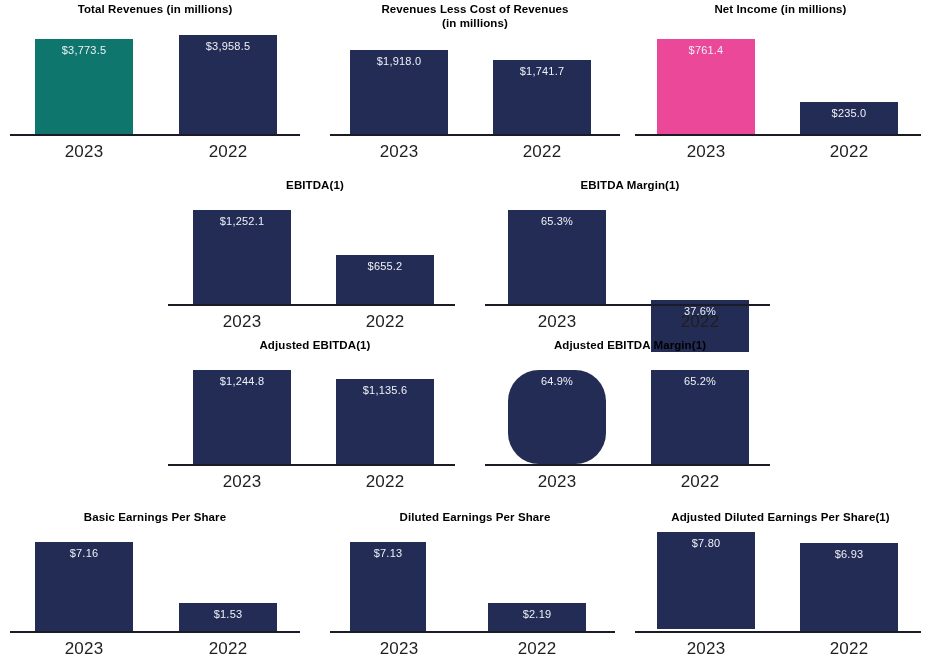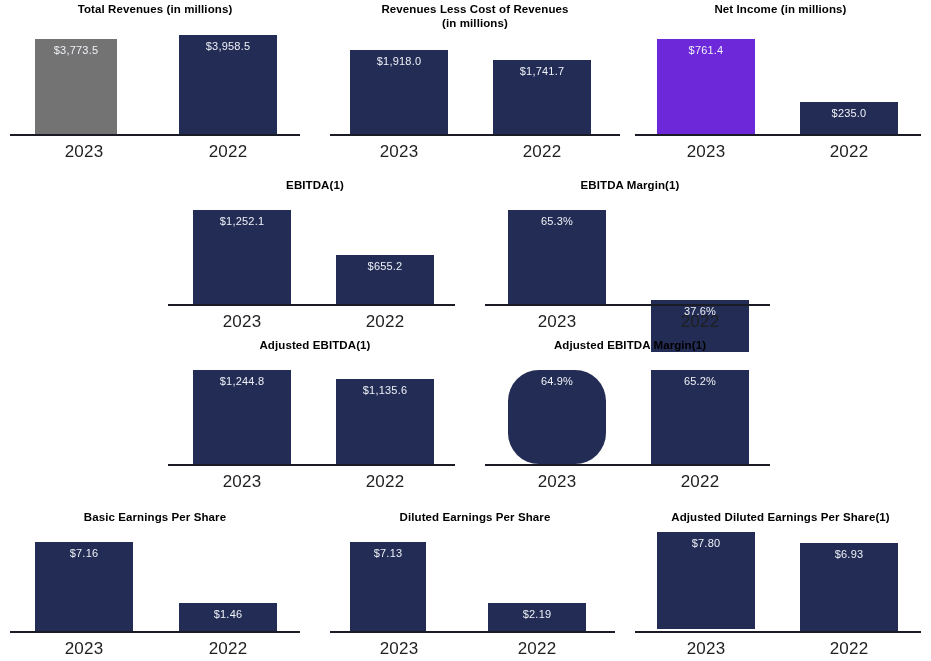--- a/index.html
+++ b/index.html
@@ -67,21 +67,21 @@
     letter-spacing: 0.2px;
   }
 </style>
 </head>
 <body>
 
 <div class="dashboard">
     <div class="chart-panel" style="left: 0px; top: 2px; width: 310px;">
       <div class="chart-title" style="position: absolute; left: 0px; top: 0px; width: 310px;">Total Revenues (in millions)</div>
       <div class="plot-area" style="position: absolute; left: 0px; top: 26px; width: 310px; height: 140px;">
-        <div class="bar" style="left: 35px; top: 11px; width: 82px; height: 95px; background: #737373;">
+        <div class="bar" style="left: 35px; top: 11px; width: 98px; height: 95px; background: #0f766e;">
           <div class="bar-value" style="color: rgb(238, 241, 247);">$3,773.5</div>
         </div>
         <div class="bar" style="left: 179px; top: 7px; width: 98px; height: 99px; background: rgb(35, 44, 84);">
           <div class="bar-value" style="color: rgb(238, 241, 247);">$3,958.5</div>
         </div>
         <div class="axis-line" style="left: 10px; top: 106px; width: 290px; background: rgb(27, 27, 38);"></div>
         <div class="tick-label" style="left: 15px; top: 114px; width: 138px;">2023</div>
         <div class="tick-label" style="left: 159px; top: 114px; width: 138px;">2022</div>
       </div>
     </div>
@@ -96,21 +96,21 @@
           <div class="bar-value" style="color: rgb(238, 241, 247);">$1,741.7</div>
         </div>
         <div class="axis-line" style="left: 10px; top: 106px; width: 290px; background: rgb(27, 27, 38);"></div>
         <div class="tick-label" style="left: 10px; top: 114px; width: 138px;">2023</div>
         <div class="tick-label" style="left: 153px; top: 114px; width: 138px;">2022</div>
       </div>
     </div>
     <div class="chart-panel" style="left: 630px; top: 2px; width: 301px;">
       <div class="chart-title" style="position: absolute; left: 0px; top: 0px; width: 301px;">Net Income (in millions)</div>
       <div class="plot-area" style="position: absolute; left: 0px; top: 26px; width: 301px; height: 140px;">
-        <div class="bar" style="left: 27px; top: 11px; width: 98px; height: 95px; background: #6d28d9;">
+        <div class="bar" style="left: 27px; top: 11px; width: 98px; height: 95px; background: #ec4899;">
           <div class="bar-value" style="color: rgb(238, 241, 247);">$761.4</div>
         </div>
         <div class="bar" style="left: 170px; top: 74px; width: 98px; height: 32px; background: rgb(35, 44, 84);">
           <div class="bar-value" style="color: rgb(238, 241, 247);">$235.0</div>
         </div>
         <div class="axis-line" style="left: 5px; top: 106px; width: 286px; background: rgb(27, 27, 38);"></div>
         <div class="tick-label" style="left: 7px; top: 114px; width: 138px;">2023</div>
         <div class="tick-label" style="left: 150px; top: 114px; width: 138px;">2022</div>
       </div>
     </div>
@@ -170,21 +170,21 @@
         <div class="tick-label" style="left: 161px; top: 108px; width: 138px;">2022</div>
       </div>
     </div>
     <div class="chart-panel" style="left: 0px; top: 510px; width: 310px;">
       <div class="chart-title" style="position: absolute; left: 0px; top: 0px; width: 310px;">Basic Earnings Per Share</div>
       <div class="plot-area" style="position: absolute; left: 0px; top: 26px; width: 310px; height: 137px;">
         <div class="bar" style="left: 35px; top: 6px; width: 98px; height: 89px; background: rgb(35, 44, 84);">
           <div class="bar-value" style="color: rgb(238, 241, 247);">$7.16</div>
         </div>
         <div class="bar" style="left: 179px; top: 67px; width: 98px; height: 28px; background: rgb(35, 44, 84);">
-          <div class="bar-value" style="color: rgb(238, 241, 247);">$1.46</div>
+          <div class="bar-value" style="color: rgb(238, 241, 247);">$1.53</div>
         </div>
         <div class="axis-line" style="left: 10px; top: 95px; width: 290px; background: rgb(27, 27, 38);"></div>
         <div class="tick-label" style="left: 15px; top: 103px; width: 138px;">2023</div>
         <div class="tick-label" style="left: 159px; top: 103px; width: 138px;">2022</div>
       </div>
     </div>
     <div class="chart-panel" style="left: 320px; top: 510px; width: 310px;">
       <div class="chart-title" style="position: absolute; left: 0px; top: 0px; width: 310px;">Diluted Earnings Per Share</div>
       <div class="plot-area" style="position: absolute; left: 0px; top: 26px; width: 310px; height: 137px;">
         <div class="bar" style="left: 30px; top: 6px; width: 76px; height: 89px; background: rgb(35, 44, 84);">

